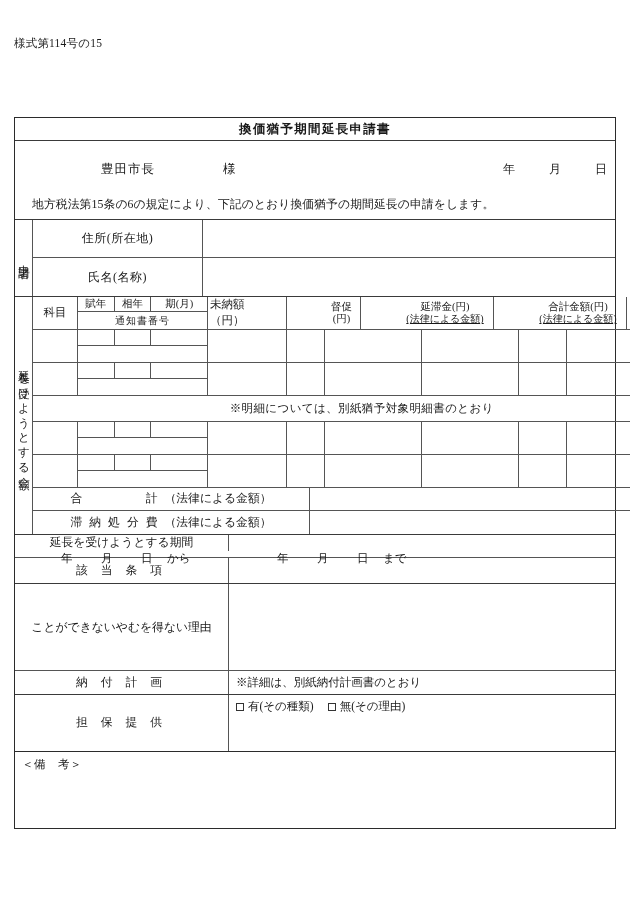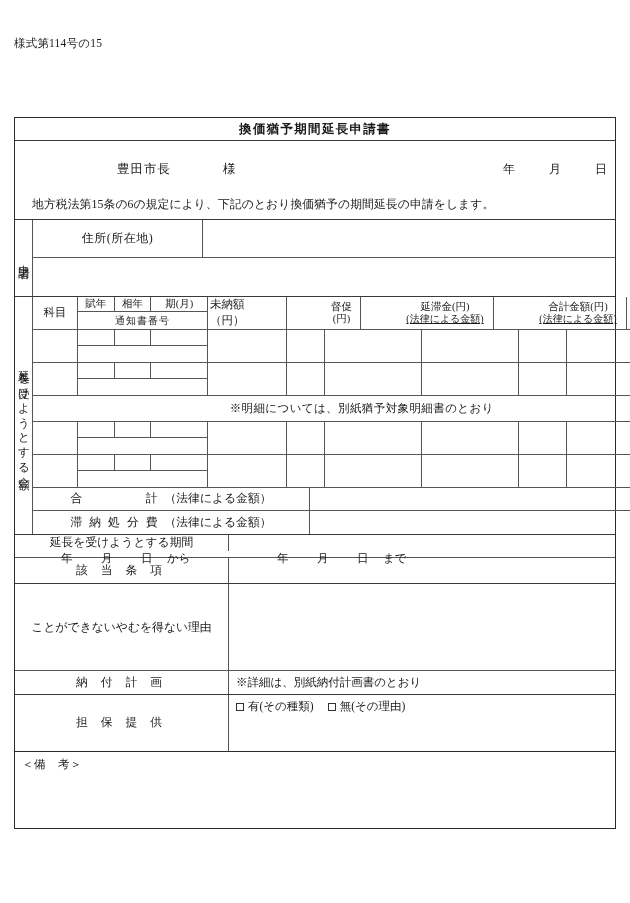--- a/index.html
+++ b/index.html
@@ -76,21 +76,21 @@
   }
   .addressee-line {
     position: absolute;
     left: 0; right: 0;
     top: 28px;
     display: flex;
     align-items: center;
   }
   .mayor {
     position: absolute;
-    left: 102px;
+    left: 86px;
     font-size: 12.5px;
     letter-spacing: 1px;
   }
   .sama {
     position: absolute;
     left: 208px;
     font-size: 12.5px;
   }
   .date-ymd {
     position: absolute;
@@ -336,20 +336,21 @@
   </div>
 
   <div class="applicant-sec">
     <div class="vlabel applicant-vlabel">申請者</div>
     <div class="applicant-body">
       <div class="row applicant-row bb">
         <div class="cell br applicant-key">住所(所在地)</div>
         <div class="cell applicant-val"></div>
       </div>
       <div class="row applicant-row">
+        <div class="cell br applicant-key">氏名(名称)</div>
         <div class="cell applicant-val"></div>
       </div>
     </div>
   </div>
 
   <div class="amount-sec">
     <div class="vlabel amount-vlabel">延長を受けようとする金額</div>
     <div class="amount-body">
 
       <div class="row hdr-row bb">

